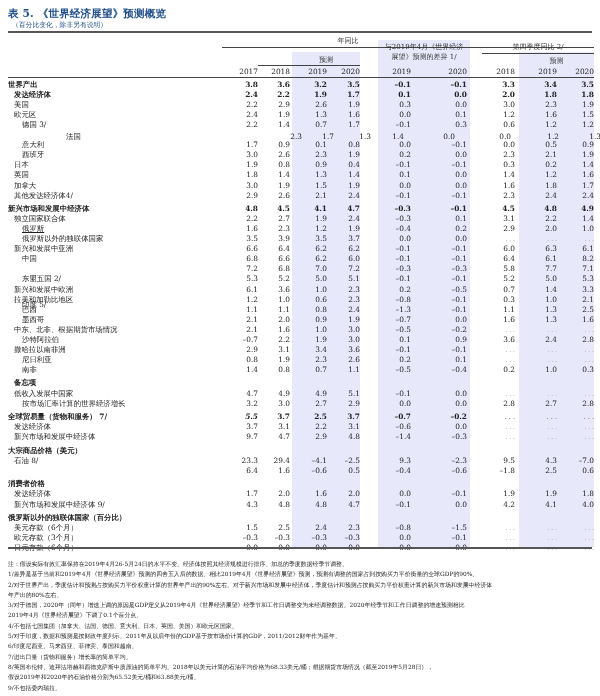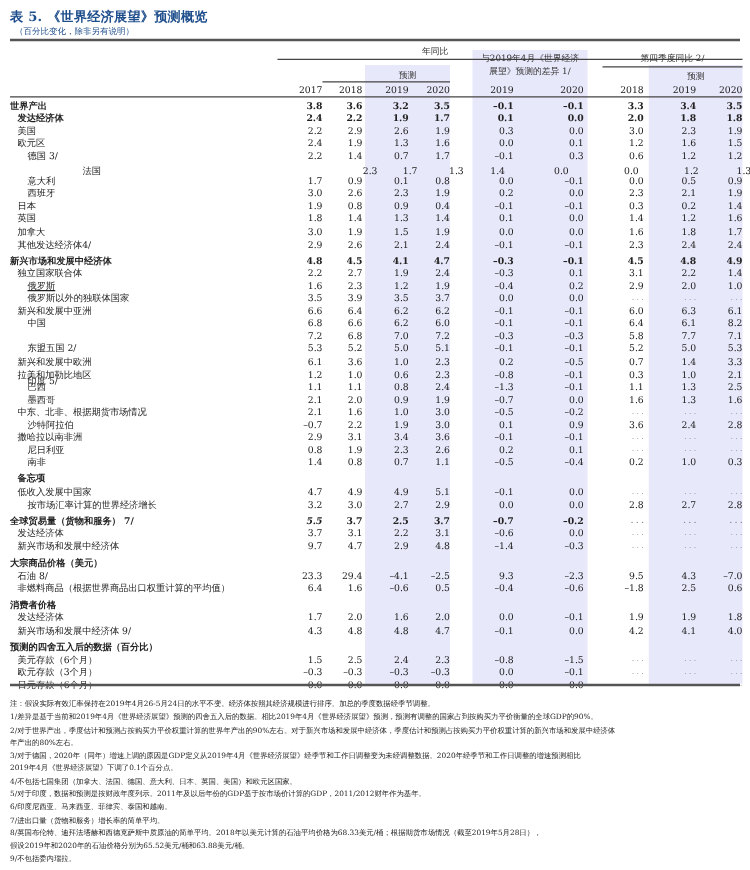--- a/index.html
+++ b/index.html
@@ -475,21 +475,20 @@
       <span class="v" style="left: 260px;">29.4</span>
       <span class="v" style="left: 297px;">–4.1</span>
       <span class="v" style="left: 330px;">–2.5</span>
       <span class="v" style="left: 381px;">9.3</span>
       <span class="v" style="left: 437px;">–2.3</span>
       <span class="v" style="left: 485px;">9.5</span>
       <span class="v" style="left: 527px;">4.3</span>
       <span class="v" style="left: 564px;">–7.0</span>
     </div>
     <div class="row" style="top: 465.85px;">
-      <span class="lbl" style="left: 14px;">非燃料商品（根据世界商品出口权重计算的平均值）</span>
       <span class="v" style="left: 228px;">6.4</span>
       <span class="v" style="left: 260px;">1.6</span>
       <span class="v" style="left: 297px;">–0.6</span>
       <span class="v" style="left: 330px;">0.5</span>
       <span class="v" style="left: 381px;">–0.4</span>
       <span class="v" style="left: 437px;">–0.6</span>
       <span class="v" style="left: 485px;">–1.8</span>
       <span class="v" style="left: 527px;">2.5</span>
       <span class="v" style="left: 564px;">0.6</span>
     </div>
@@ -514,21 +513,21 @@
       <span class="v" style="left: 260px;">4.8</span>
       <span class="v" style="left: 297px;">4.8</span>
       <span class="v" style="left: 330px;">4.7</span>
       <span class="v" style="left: 381px;">–0.1</span>
       <span class="v" style="left: 437px;">0.0</span>
       <span class="v" style="left: 485px;">4.2</span>
       <span class="v" style="left: 527px;">4.1</span>
       <span class="v" style="left: 564px;">4.0</span>
     </div>
     <div class="row section" style="top: 513.05px;">
-      <span class="lbl" style="left: 8px;">预测的四舍五入后的数据（百分比）</span>
+      <span class="lbl" style="left: 8px;">俄罗斯以外的独联体国家（百分比）</span>
     </div>
     <div class="row" style="top: 523.1px;">
       <span class="lbl" style="left: 14px;">美元存款（6个月）</span>
       <span class="v" style="left: 228px;">1.5</span>
       <span class="v" style="left: 260px;">2.5</span>
       <span class="v" style="left: 297px;">2.4</span>
       <span class="v" style="left: 330px;">2.3</span>
       <span class="v" style="left: 381px;">–0.8</span>
       <span class="v" style="left: 437px;">–1.5</span>
       <span class="v" style="left: 485px; color: rgb(136, 136, 136); font-size: 6px;">. . .</span>

